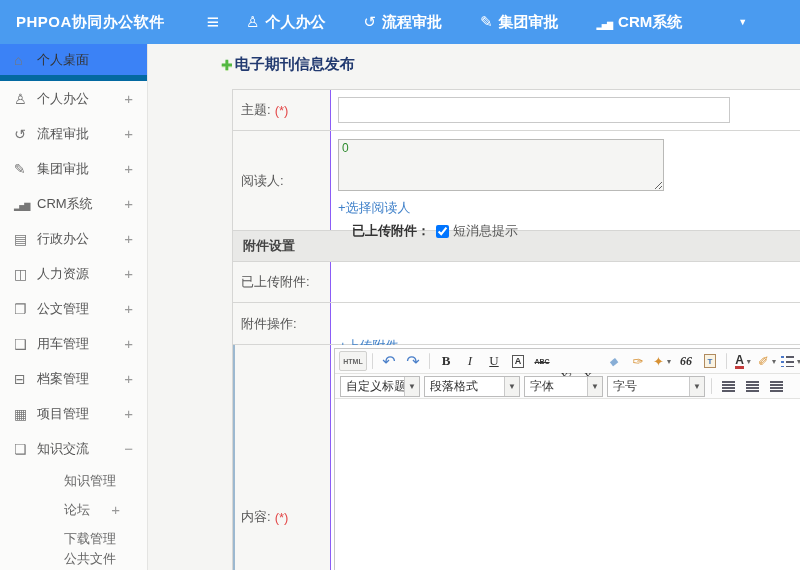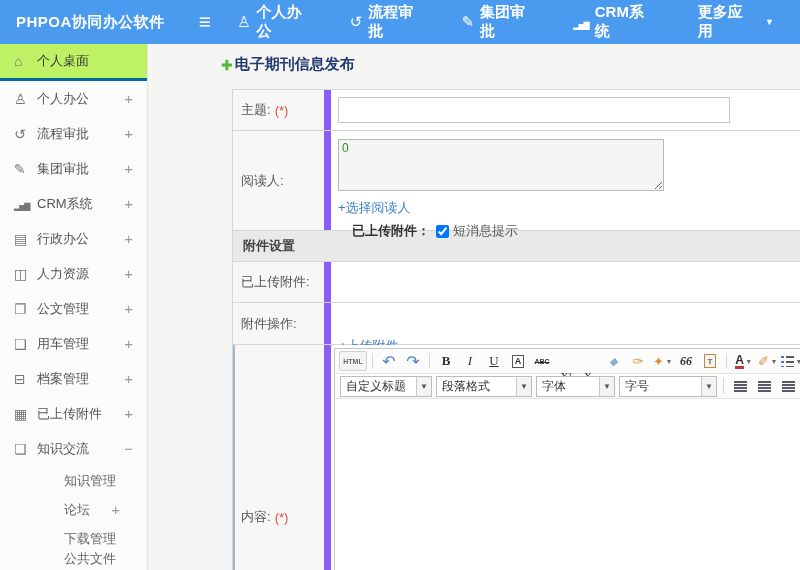--- a/index.html
+++ b/index.html
@@ -33,33 +33,33 @@
   [data-icon="layers-icon"]::before{content:"❏";}
   [data-icon="caret-down-icon"]::before{content:"▼";}
   
   .sidebar { position:absolute; left:0; top:44px; width:148px; bottom:0;
     background:#fbfbfa; border-right:1px solid #e4e4e2; }
   .side-item { height:35px; display:flex; align-items:center;
     padding:0 14px 0 14px; color:#555; cursor:pointer; }
   .side-item .sic { width:23px; color:#777; font-size:14px; flex:none; }
   .side-item .lbl { flex:1; }
   .side-item .exp { color:#999; font-size:15px; }
-  .side-item.active { background:#bef264; border-bottom:3px solid #0369a1; color:#333; height:37px; }
+  .side-item.active { background:#3b82f6; border-bottom:6px solid #0369a1; color:#333; height:37px; }
   .side-item.sub { padding-left:41px; height:29px; color:#666; }
   .side-item.sub .exp { padding-right:13px; }
   
   .page-title { position:absolute; left:221px; top:55px; display:flex; align-items:center; }
   .plus-ico { color:#53b842; font-size:14px; font-weight:bold; margin-right:2px;
     text-shadow:0 1px 0 #bfe6a8; }
   .page-title .tt { font-size:15px; font-weight:bold; color:#223a70; }
   
   .form { position:absolute; left:232px; top:89px; width:640px;
     border:1px solid #d6d6d4; border-right:none; background:#fff; }
   .frow { display:flex; border-bottom:1px solid #d6d6d4; }
-  .fl { width:98px; flex:none; background:#f7f7f5; border-right:7px solid #8b5cf6;
+  .fl { width:98px; flex:none; background:#f7f7f5; border-right:1px solid #8b5cf6;
     display:flex; align-items:center; padding-left:8px; color:#555; }
   .fv { flex:1; background:#fff; min-width:0; }
   .req { color:#e34848; margin-left:4px; }
   .r-subject { height:41px; }
   .r-subject input { margin:7px 0 0 7px; width:392px; height:26px;
     border:1px solid #c9c9c9; background:#fff; padding:0 4px; font-size:13px; }
   .r-readers { height:100px; }
   .r-readers .fv { padding:8px 0 0 7px; }
   .r-readers textarea { width:326px; height:52px; background:#f5f5f3;
     border:1px solid #b9b9b7; color:#2e8b2e; font-size:12px; padding:1px 3px;
@@ -152,21 +152,20 @@
       </div>
 
       <div class="nav-item">
         <span class="mi" data-icon="chart-icon"></span>
         <span>CRM系统</span>
         <span class="mi after"></span>
       </div>
 
       <div class="nav-item">
         <span class="mi"></span>
-        <span>更多应用</span>
         <span class="mi after" data-icon="caret-down-icon"></span>
       </div>
     </div>
 </div>
 
 <div class="sidebar">
 
     <div class="side-item active">
       <span class="sic" data-icon="home-icon"></span>
       <span class="lbl">个人桌面</span>
@@ -222,21 +221,21 @@
     </div>
 
     <div class="side-item">
       <span class="sic" data-icon="archive-icon"></span>
       <span class="lbl">档案管理</span>
       <span class="exp">+</span>
     </div>
 
     <div class="side-item">
       <span class="sic" data-icon="project-icon"></span>
-      <span class="lbl">已上传附件</span>
+      <span class="lbl">项目管理</span>
       <span class="exp">+</span>
     </div>
 
     <div class="side-item">
       <span class="sic" data-icon="layers-icon"></span>
       <span class="lbl">知识交流</span>
       <span class="exp">−</span>
     </div>
 
     <div class="side-item sub">
@@ -428,21 +427,21 @@
             <span class="tb i-ol has-caret">
               <span class="glyph"></span>
               <span class="tbc">▾</span>
             </span>
 
           </div>
         <div class="etb">
           <span style="display:contents">
             
           
-              <span class="esel" style="width:92px">
+              <span class="esel" style="width:80px">
                 <span class="sl">自定义标题</span>
                 <span class="sa">▼</span>
               </span>
             
               <span class="esel" style="width:96px">
                 <span class="sl">段落格式</span>
                 <span class="sa">▼</span>
               </span>
             
               <span class="esel" style="width:79px">

